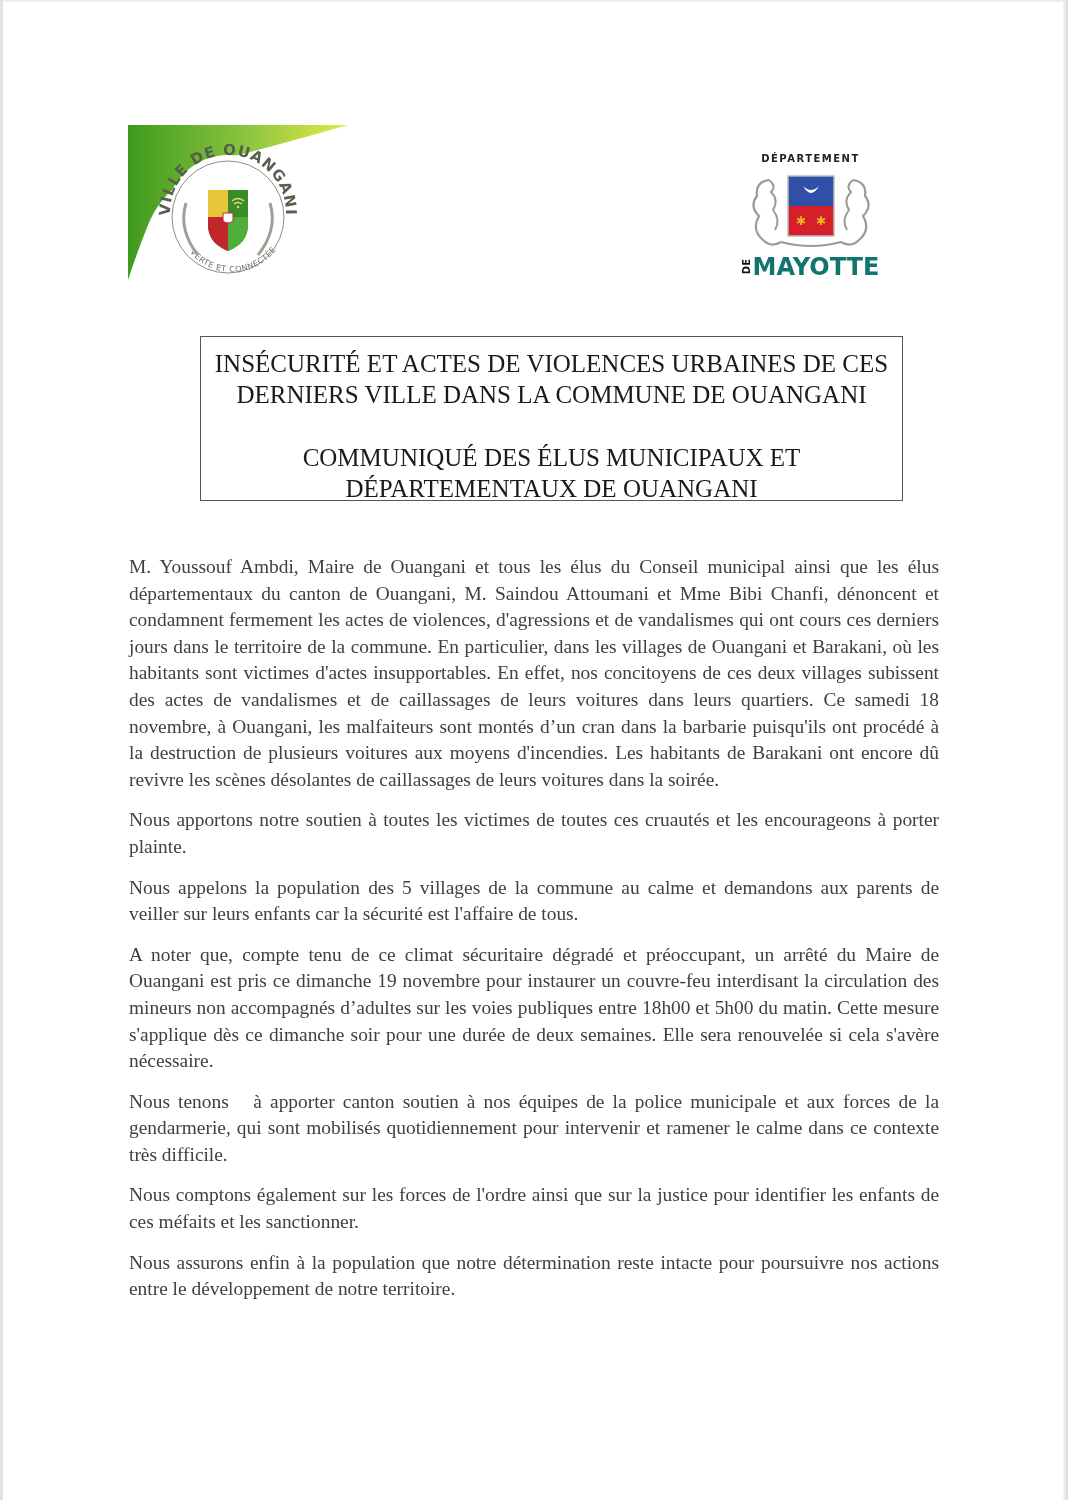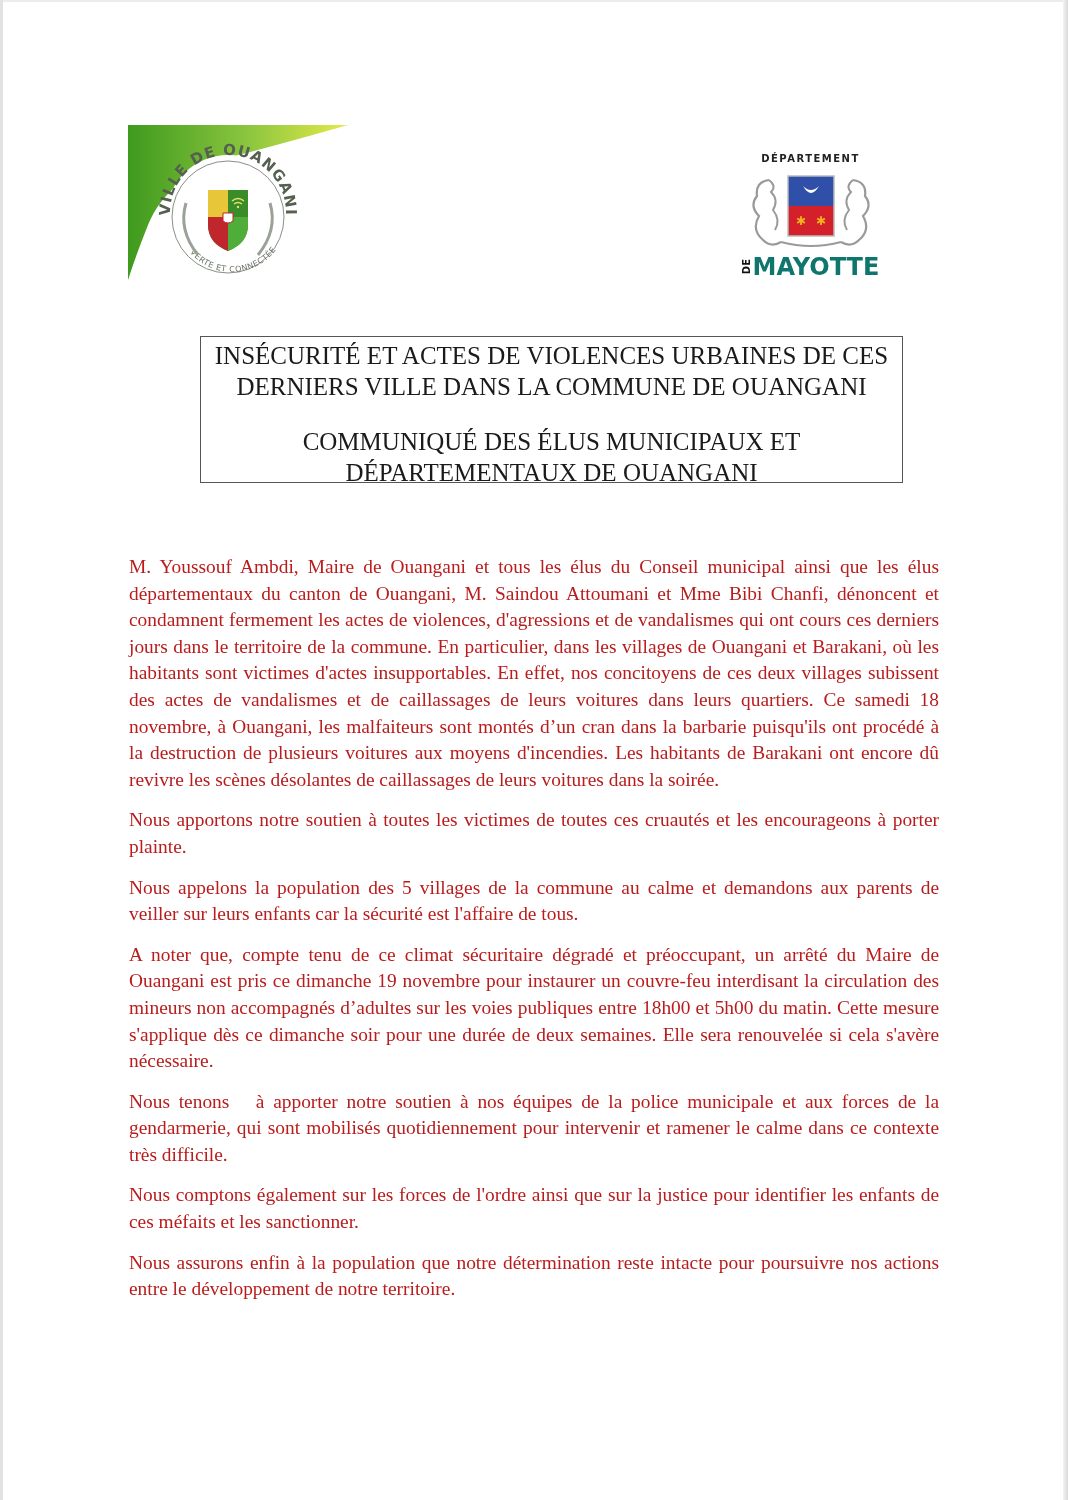--- a/index.html
+++ b/index.html
@@ -20,30 +20,30 @@
   
   .logo-right { position: absolute; left: 738px; top: 150px; width: 145px; height: 135px; text-align: center; }
   .dept-label { font-family: "DejaVu Sans", sans-serif; font-weight: bold; font-size: 10px; letter-spacing: 1.5px; color: #222; line-height: 18px; }
   .mayotte-emblem { width: 140px; height: 84px; display: block; margin: 2px auto 0; }
   .mayotte-name { display: flex; align-items: center; justify-content: center; margin-top: 0px; }
   .mayotte-de { font-family: "DejaVu Sans", sans-serif; font-weight: bold; font-size: 10px; writing-mode: vertical-rl; transform: rotate(180deg); color: #111; line-height: 10px; margin-right: 1px; }
   .mayotte-word { font-family: "DejaVu Sans", sans-serif; font-weight: bold; font-size: 24px; color: #0f766e; letter-spacing: 0px; line-height: 26px; }
 
   
   .title-box {
-    position: absolute; left: 200px; top: 336px; width: 703px; height: 147px;
+    position: absolute; left: 200px; top: 336px; width: 703px; height: 165px;
     border: 1.5px solid #555; box-sizing: border-box;
-    text-align: center; padding-top: 3px;
+    text-align: center; padding-top: 11px;
   }
   .title-line { font-size: 25px; line-height: 31px; color: #1a1a1a; margin: 0; }
-  .subtitle-block { margin-top: 24px; }
+  .subtitle-block { margin-top: 32px; }
 
   
   .body-text { position: absolute; left: 129px; top: 554px; width: 810px; }
-  .para { font-size: 19.4px; line-height: 26.6px; text-align: justify; margin: 0 0 14px 0; color: #b91c1c; }
+  .para { font-size: 19.4px; line-height: 26.6px; text-align: justify; margin: 0 0 14px 0; color: #404040; }
 </style>
 </head>
 <body>
 
 <div class="frame-top"></div>
 <div class="frame-left"></div>
 <div class="frame-right"></div>
 
 <div class="logo-left">
   <svg viewBox="0 0 220 155">
@@ -118,16 +118,16 @@
     <p class="title-line">COMMUNIQUÉ DES ÉLUS MUNICIPAUX ET</p>
     <p class="title-line">DÉPARTEMENTAUX DE OUANGANI</p>
   </div>
 </div>
 
 <div class="body-text">
   <p class="para">M. Youssouf Ambdi, Maire de Ouangani et tous les élus du Conseil municipal ainsi que les élus départementaux du canton de Ouangani, M. Saindou Attoumani et Mme Bibi Chanfi, dénoncent et condamnent fermement les actes de violences, d'agressions et de vandalismes qui ont cours ces derniers jours dans le territoire de la commune. En particulier, dans les villages de Ouangani et Barakani, où les habitants sont victimes d'actes insupportables. En effet, nos concitoyens de ces deux villages subissent des actes de vandalismes et de caillassages de leurs voitures dans leurs quartiers. Ce samedi 18 novembre, à Ouangani, les malfaiteurs sont montés d’un cran dans la barbarie puisqu'ils ont procédé à la destruction de plusieurs voitures aux moyens d'incendies. Les habitants de Barakani ont encore dû revivre les scènes désolantes de caillassages de leurs voitures dans la soirée.</p>
   <p class="para">Nous apportons notre soutien à toutes les victimes de toutes ces cruautés et les encourageons à porter plainte.</p>
   <p class="para">Nous appelons la population des 5 villages de la commune au calme et demandons aux parents de veiller sur leurs enfants car la sécurité est l'affaire de tous.</p>
   <p class="para">A noter que, compte tenu de ce climat sécuritaire dégradé et préoccupant, un arrêté du Maire de Ouangani est pris ce dimanche 19 novembre pour instaurer un couvre-feu interdisant la circulation des mineurs non accompagnés d’adultes sur les voies publiques entre 18h00 et 5h00 du matin. Cette mesure s'applique dès ce dimanche soir pour une durée de deux semaines. Elle sera renouvelée si cela s'avère nécessaire.</p>
-  <p class="para" style="white-space: pre-wrap;">Nous tenons   à apporter notre soutien à nos équipes de la police municipale et aux forces de la gendarmerie, qui sont mobilisés quotidiennement pour intervenir et ramener le calme dans ce contexte très difficile.</p>
+  <p class="para" style="white-space: pre-wrap;">Nous tenons   à apporter canton soutien à nos équipes de la police municipale et aux forces de la gendarmerie, qui sont mobilisés quotidiennement pour intervenir et ramener le calme dans ce contexte très difficile.</p>
   <p class="para">Nous comptons également sur les forces de l'ordre ainsi que sur la justice pour identifier les enfants de ces méfaits et les sanctionner.</p>
   <p class="para">Nous assurons enfin à la population que notre détermination reste intacte pour poursuivre nos actions entre le développement de notre territoire.</p>
 </div>
 
 </body></html>

